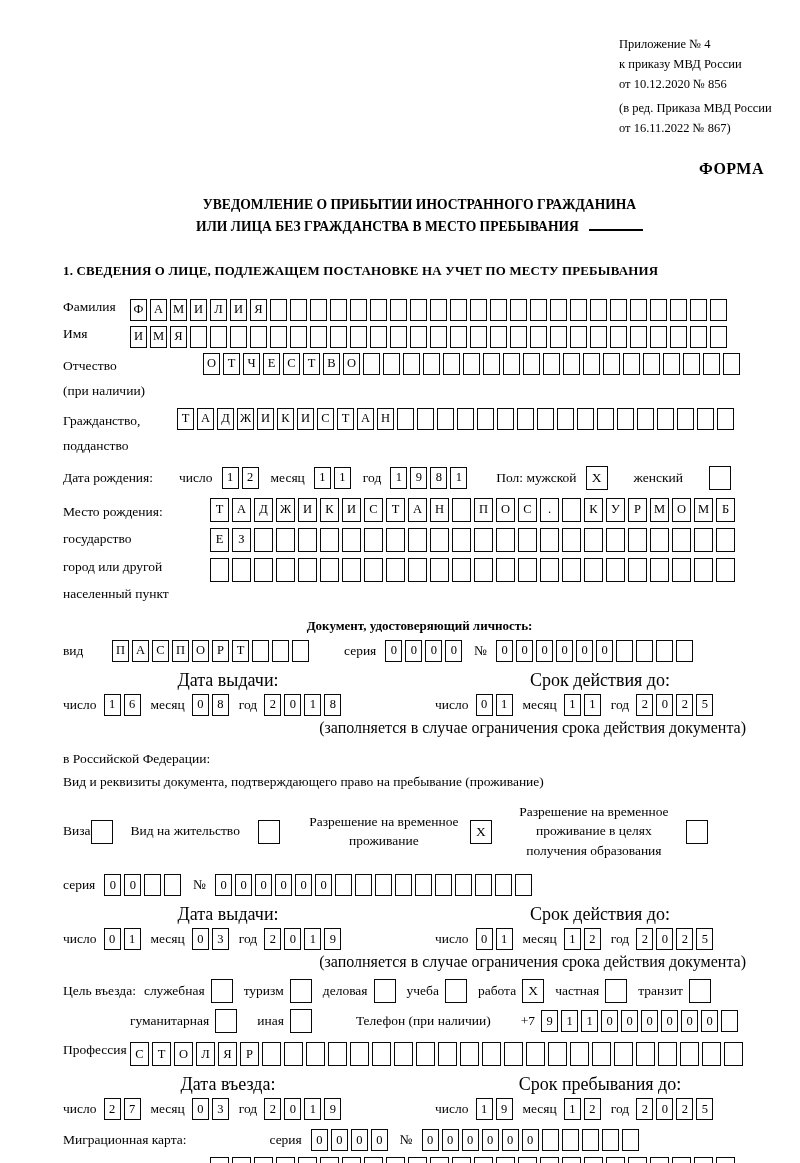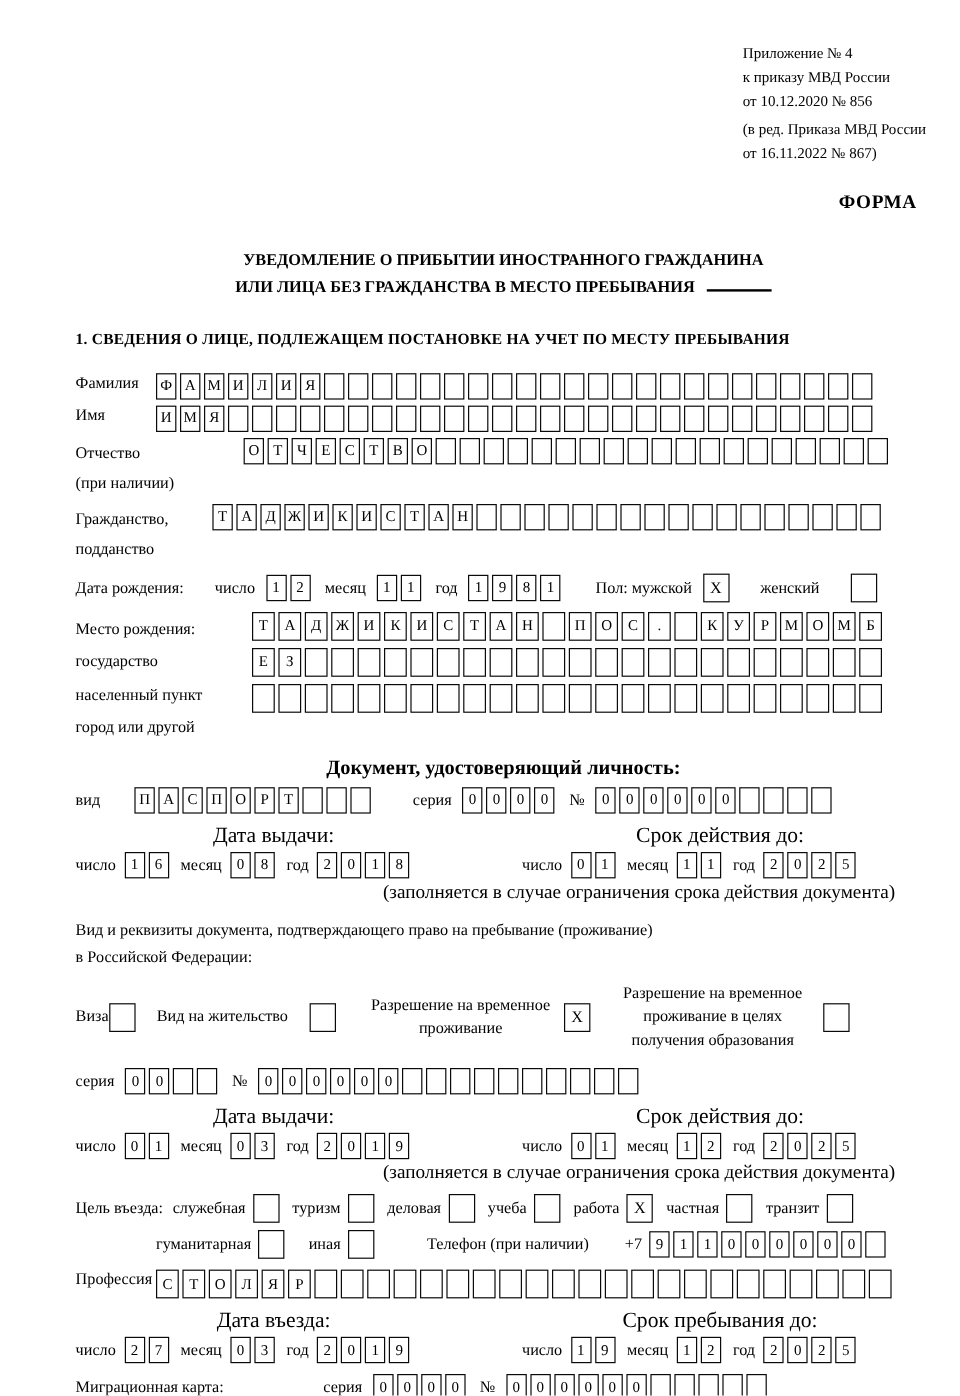--- a/index.html
+++ b/index.html
@@ -2,40 +2,40 @@
 <html><head>
 <meta charset="utf-8">
 <style>
   html,body{margin:0;padding:0;background:#fff;}
   body{width:800px;height:1163px;overflow:hidden;color:#000;
        font-family:"Liberation Serif","DejaVu Serif",serif;font-size:13.5px;}
   .sheet{padding:34px 24px 0 63px;}
   .appendix{margin-left:556px;font-size:12.5px;line-height:1.6;}
   .appendix .amend{margin-top:4px;}
   .forma{font-weight:bold;text-align:right;padding-right:12px;margin-top:22px;font-size:16px;letter-spacing:.5px;}
-  .title{text-align:center;font-weight:bold;font-size:13.6px;line-height:1.6;margin-top:28px;}
+  .title{text-align:center;font-weight:bold;font-size:13.6px;line-height:1.6;margin-top:16px;}
   .blank{display:inline-block;width:54px;border-bottom:2px solid #000;height:.85em;margin-left:10px;}
   .sec{font-weight:bold;font-size:12.9px;margin-top:26px;margin-bottom:20px;white-space:nowrap;letter-spacing:.2px;}
   .row{display:flex;align-items:flex-start;margin-bottom:5px;}
   .vc{align-items:center;}
   .cells{display:flex;flex-wrap:nowrap;}
   .cell{flex:none;width:15px;height:20px;border:1.6px solid #0a0a0a;margin-right:3px;
         display:inline-flex;align-items:center;justify-content:center;font-size:12.5px;}
   .wide .cell{width:17px;height:22px;}
   .box{flex:none;width:20px;height:22px;border:1.6px solid #0a0a0a;display:inline-flex;
        align-items:center;justify-content:center;font-size:13.5px;}
   .lbl{white-space:nowrap;}
   .w67{width:67px;flex:none;}
   .w114{width:114px;flex:none;}
   .w140{width:140px;flex:none;}
   .w147{width:147px;flex:none;}
   .lbl2{line-height:25px;}
   .mp-labels{line-height:27.5px;}
   .mp-rows .cells{margin-bottom:6px;}
-  .doc-head{text-align:center;font-weight:bold;font-size:17px;margin:10px 0 6px 0;}
+  .doc-head{text-align:center;font-weight:bold;font-size:13px;margin:10px 0 6px 0;}
   .dhead{display:flex;font-size:18px;margin-top:8px;}
   .dhead span{display:block;text-align:center;}
   .dh-l{width:330px;}
   .dh-r{width:330px;margin-left:42px;}
   .drow{display:flex;align-items:center;margin-top:3px;}
   .dgrp{display:flex;align-items:center;gap:7px;width:330px;flex:none;}
   .dgrp2{margin-left:42px;}
   .note{font-size:16px;text-align:right;padding-right:30px;margin-top:3px;margin-bottom:8px;}
   .intro{margin-top:10px;line-height:1.75;}
   .permits{display:flex;align-items:center;margin-top:8px;margin-bottom:14px;}
@@ -249,22 +249,22 @@
     <span class="gap8"></span>
     <span class="lbl">женский</span>
     <span class="gap8"></span>
     <span class="box"></span>
   </div>
 
   <div class="row" style="margin-top:8px;">
     <div class="mp-labels w147">
       <div>Место рождения:</div>
       <div>государство</div>
+      <div>город или другой</div>
       <div>населенный пункт</div>
-      <div>город или другой</div>
     </div>
     <div class="mp-rows">
       <div class="cells wide">
           <span class="cell">Т</span>
           <span class="cell">А</span>
           <span class="cell">Д</span>
           <span class="cell">Ж</span>
           <span class="cell">И</span>
           <span class="cell">К</span>
           <span class="cell">И</span>
@@ -420,22 +420,22 @@
           <span class="cell">2</span>
           <span class="cell">0</span>
           <span class="cell">2</span>
           <span class="cell">5</span>
         </div>
     </div>
   </div>
   <div class="note">(заполняется в случае ограничения срока действия документа)</div>
 
   <div class="intro">
+    <div>в Российской Федерации:</div>
     <div>Вид и реквизиты документа, подтверждающего право на пребывание (проживание)</div>
-    <div>в Российской Федерации:</div>
   </div>
 
   <div class="permits">
     <span class="lbl">Виза</span>
     <span class="box"></span>
     <span class="gap18"></span>
     <span class="lbl">Вид на жительство</span>
     <span class="gap18"></span>
     <span class="box"></span>
     <span class="gap18"></span>

